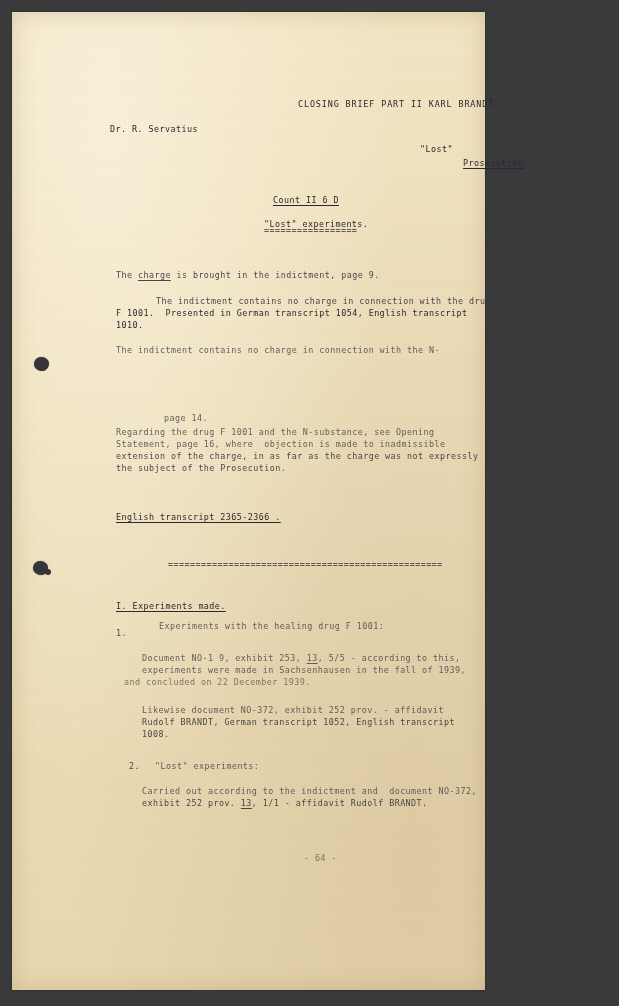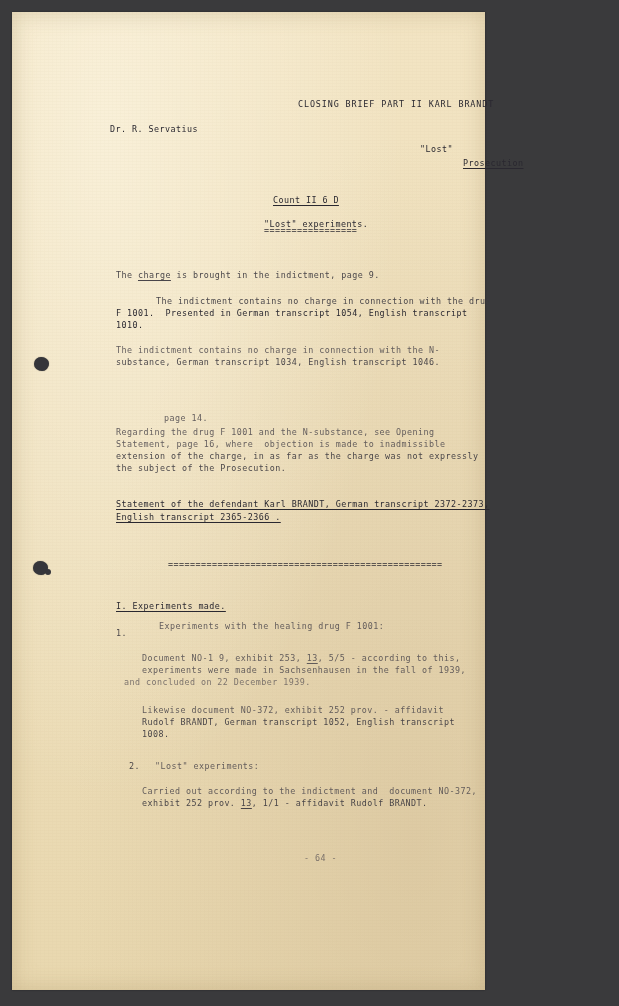--- a/index.html
+++ b/index.html
@@ -120,30 +120,28 @@
     <div class="ln ink-1" style="left:252px; top:206px;">"Lost" experiments.</div>
     <div class="eqrule ink-1" style="left:252px; top:212px;">=================</div>
 
     <div class="ln ink-2" style="left:104px; top:257px;"><span>The </span><span class="u">charge</span><span> is brought in the indictment, page 9.</span></div>
 
     <div class="ln ink-2" style="left:104px; top:283px;margin-left:40px;">The indictment contains no charge in connection with the drug</div>
     <div class="ln ink-1" style="left:104px; top:295px;">F 1001.  Presented in German transcript 1054, English transcript</div>
     <div class="ln ink-1" style="left:104px; top:307px;">1010.</div>
 
     <div class="ln ink-3" style="left:104px; top:332px;">The indictment contains no charge in connection with the N-</div>
-    <div class="ln ink-2" style="left:104px; top:344px;">substance, German transcript 1034, English transcript 1046.</div>
 
     <div class="ln ink-3" style="left:104px; top:400px;padding-left:48px;">page 14.</div>
 
     <div class="ln ink-3" style="left:104px; top:414px;">Regarding the drug F 1001 and the N-substance, see Opening</div>
     <div class="ln ink-3" style="left:104px; top:426px;">Statement, page 16, where  objection is made to inadmissible</div>
     <div class="ln ink-2" style="left:104px; top:438px;">extension of the charge, in as far as the charge was not expressly</div>
     <div class="ln ink-2" style="left:104px; top:450px;">the subject of the Prosecution.</div>
 
-    <div class="ln ink-1 u" style="left:104px; top:486px;">Statement of the defendant Karl BRANDT, German transcript 2372-2373,</div>
     <div class="ln ink-1 u" style="left:104px; top:499px;">English transcript 2365-2366 .</div>
 
     <div class="eqrule ink-1" style="left:156px; top:546px;">==================================================</div>
 
     <div class="ln ink-1 u" style="left:104px; top:588px;">I. Experiments made.</div>
 
     <div class="ln ink-2" style="left:104px; top:615px;">1.</div>
     <div class="ln ink-3" style="left:130px; top:608px;padding-left:17px;">Experiments with the healing drug F 1001:</div>
 
     <div class="ln ink-3" style="left:130px; top:640px;"><span>Document NO-1 9, exhibit 253, </span><span class="u">13</span><span>, 5/5 - according to this,</span></div>

